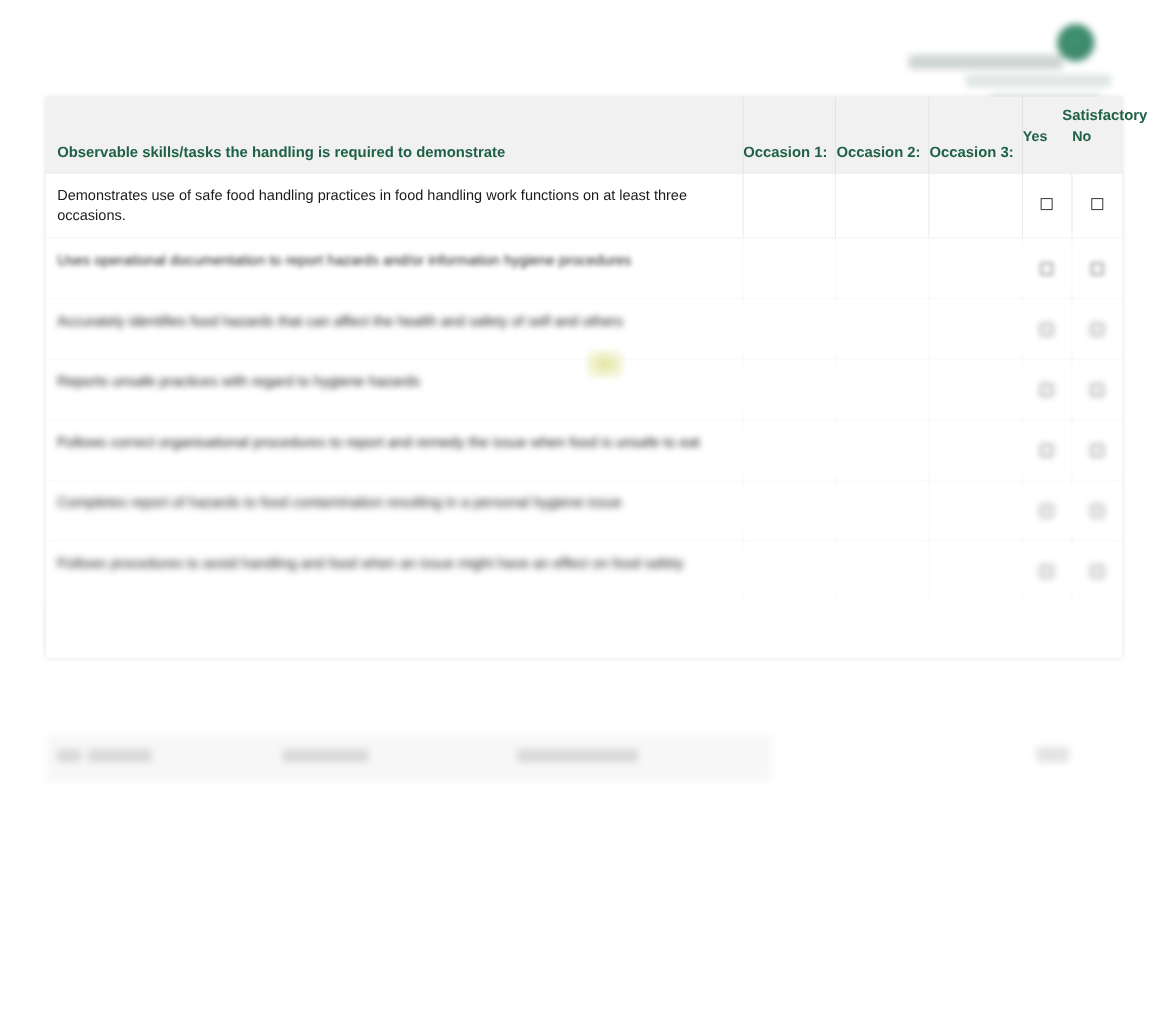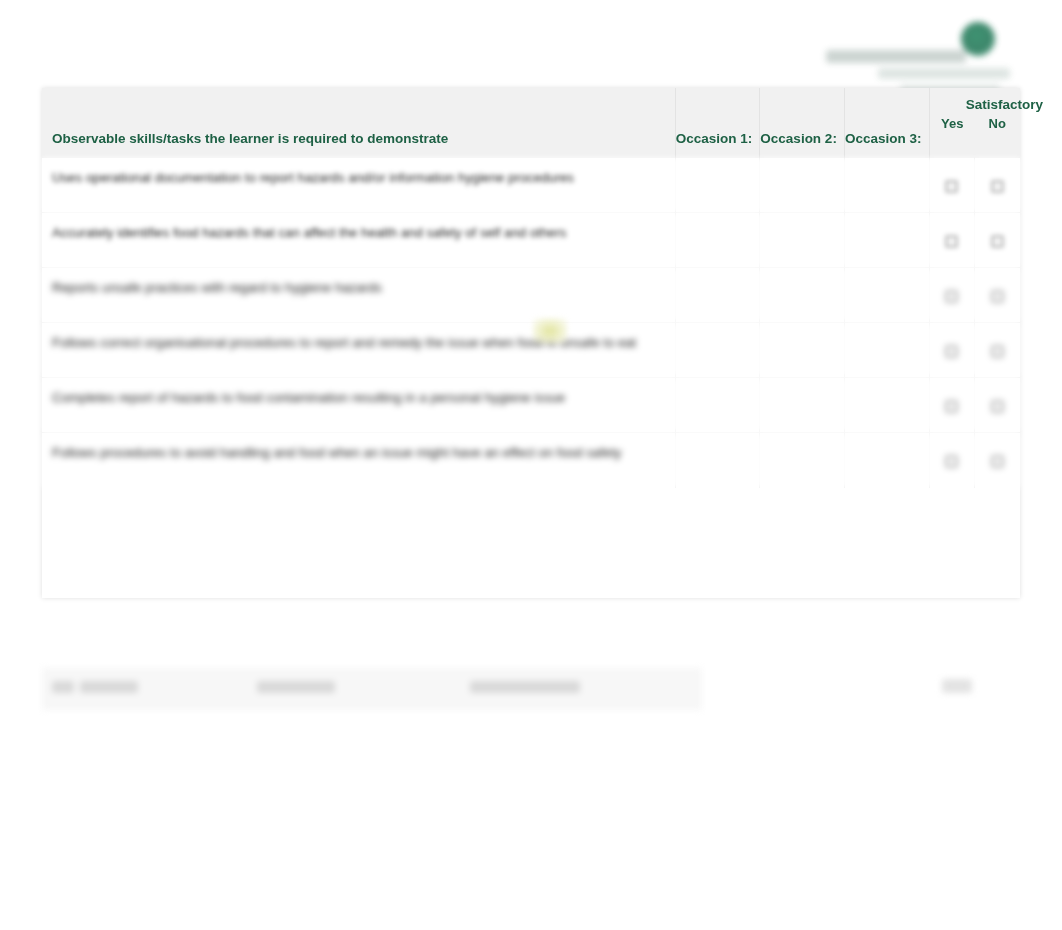--- a/index.html
+++ b/index.html
@@ -97,21 +97,20 @@
     color: #1e6145;
     font-weight: bold;
     font-size: 13.5px;
     text-align: center;
     padding: 9px 0 4px 0;
     margin-left: 36px;
   }
   .sat-sub { display: flex; }
   .sat-sub > div {
     width: 45px;
-    text-align: center;
     color: #1e6145;
     font-weight: bold;
     font-size: 13px;
     padding-bottom: 26px;
   }
 
   
   tbody td {
     border-right: 1px solid #ececec;
     border-top: 1px solid #efefef;
@@ -215,35 +214,43 @@
         <col class="c-task">
           <col class="c-occ">
           <col class="c-occ">
           <col class="c-occ">
         <col class="c-yn">
           <col class="c-yn">
       </colgroup>
 
       <thead>
         <tr>
-          <th class="hdr-task" rowspan="1">Observable skills/tasks the learner is required to demonstrate</th>
+          <th class="hdr-task" rowspan="1">Observable skills/tasks the handling is required to demonstrate</th>
           <th class="hdr-occ">Occasion 1:</th>
           <th class="hdr-occ">Occasion 2:</th>
           <th class="hdr-occ">Occasion 3:</th>
           <td class="hdr-sat-group" colspan="2">
             <div class="sat-title">Satisfactory</div>
             <div class="sat-sub">
               <div>Yes</div>
               <div>No</div>
             </div>
           </td>
         </tr>
       </thead>
 
       <tbody id="tbody">
+          <tr class="row-h ">
+            <td class="task-cell">Demonstrates use of safe food handling practices in food handling work functions on at least three occasions.</td>
+            <td></td>
+            <td></td>
+            <td></td>
+            <td class="cb-cell"><span class="cb"></span></td>
+            <td class="cb-cell"><span class="cb"></span></td>
+          </tr>
           <tr class="row-h b1">
             <td class="task-cell">Uses operational documentation to report hazards and/or information hygiene procedures</td>
             <td></td>
             <td></td>
             <td></td>
             <td class="cb-cell"><span class="cb"></span></td>
             <td class="cb-cell"><span class="cb"></span></td>
           </tr>
           <tr class="row-h b2">
             <td class="task-cell">Accurately identifies food hazards that can affect the health and safety of self and others</td>

